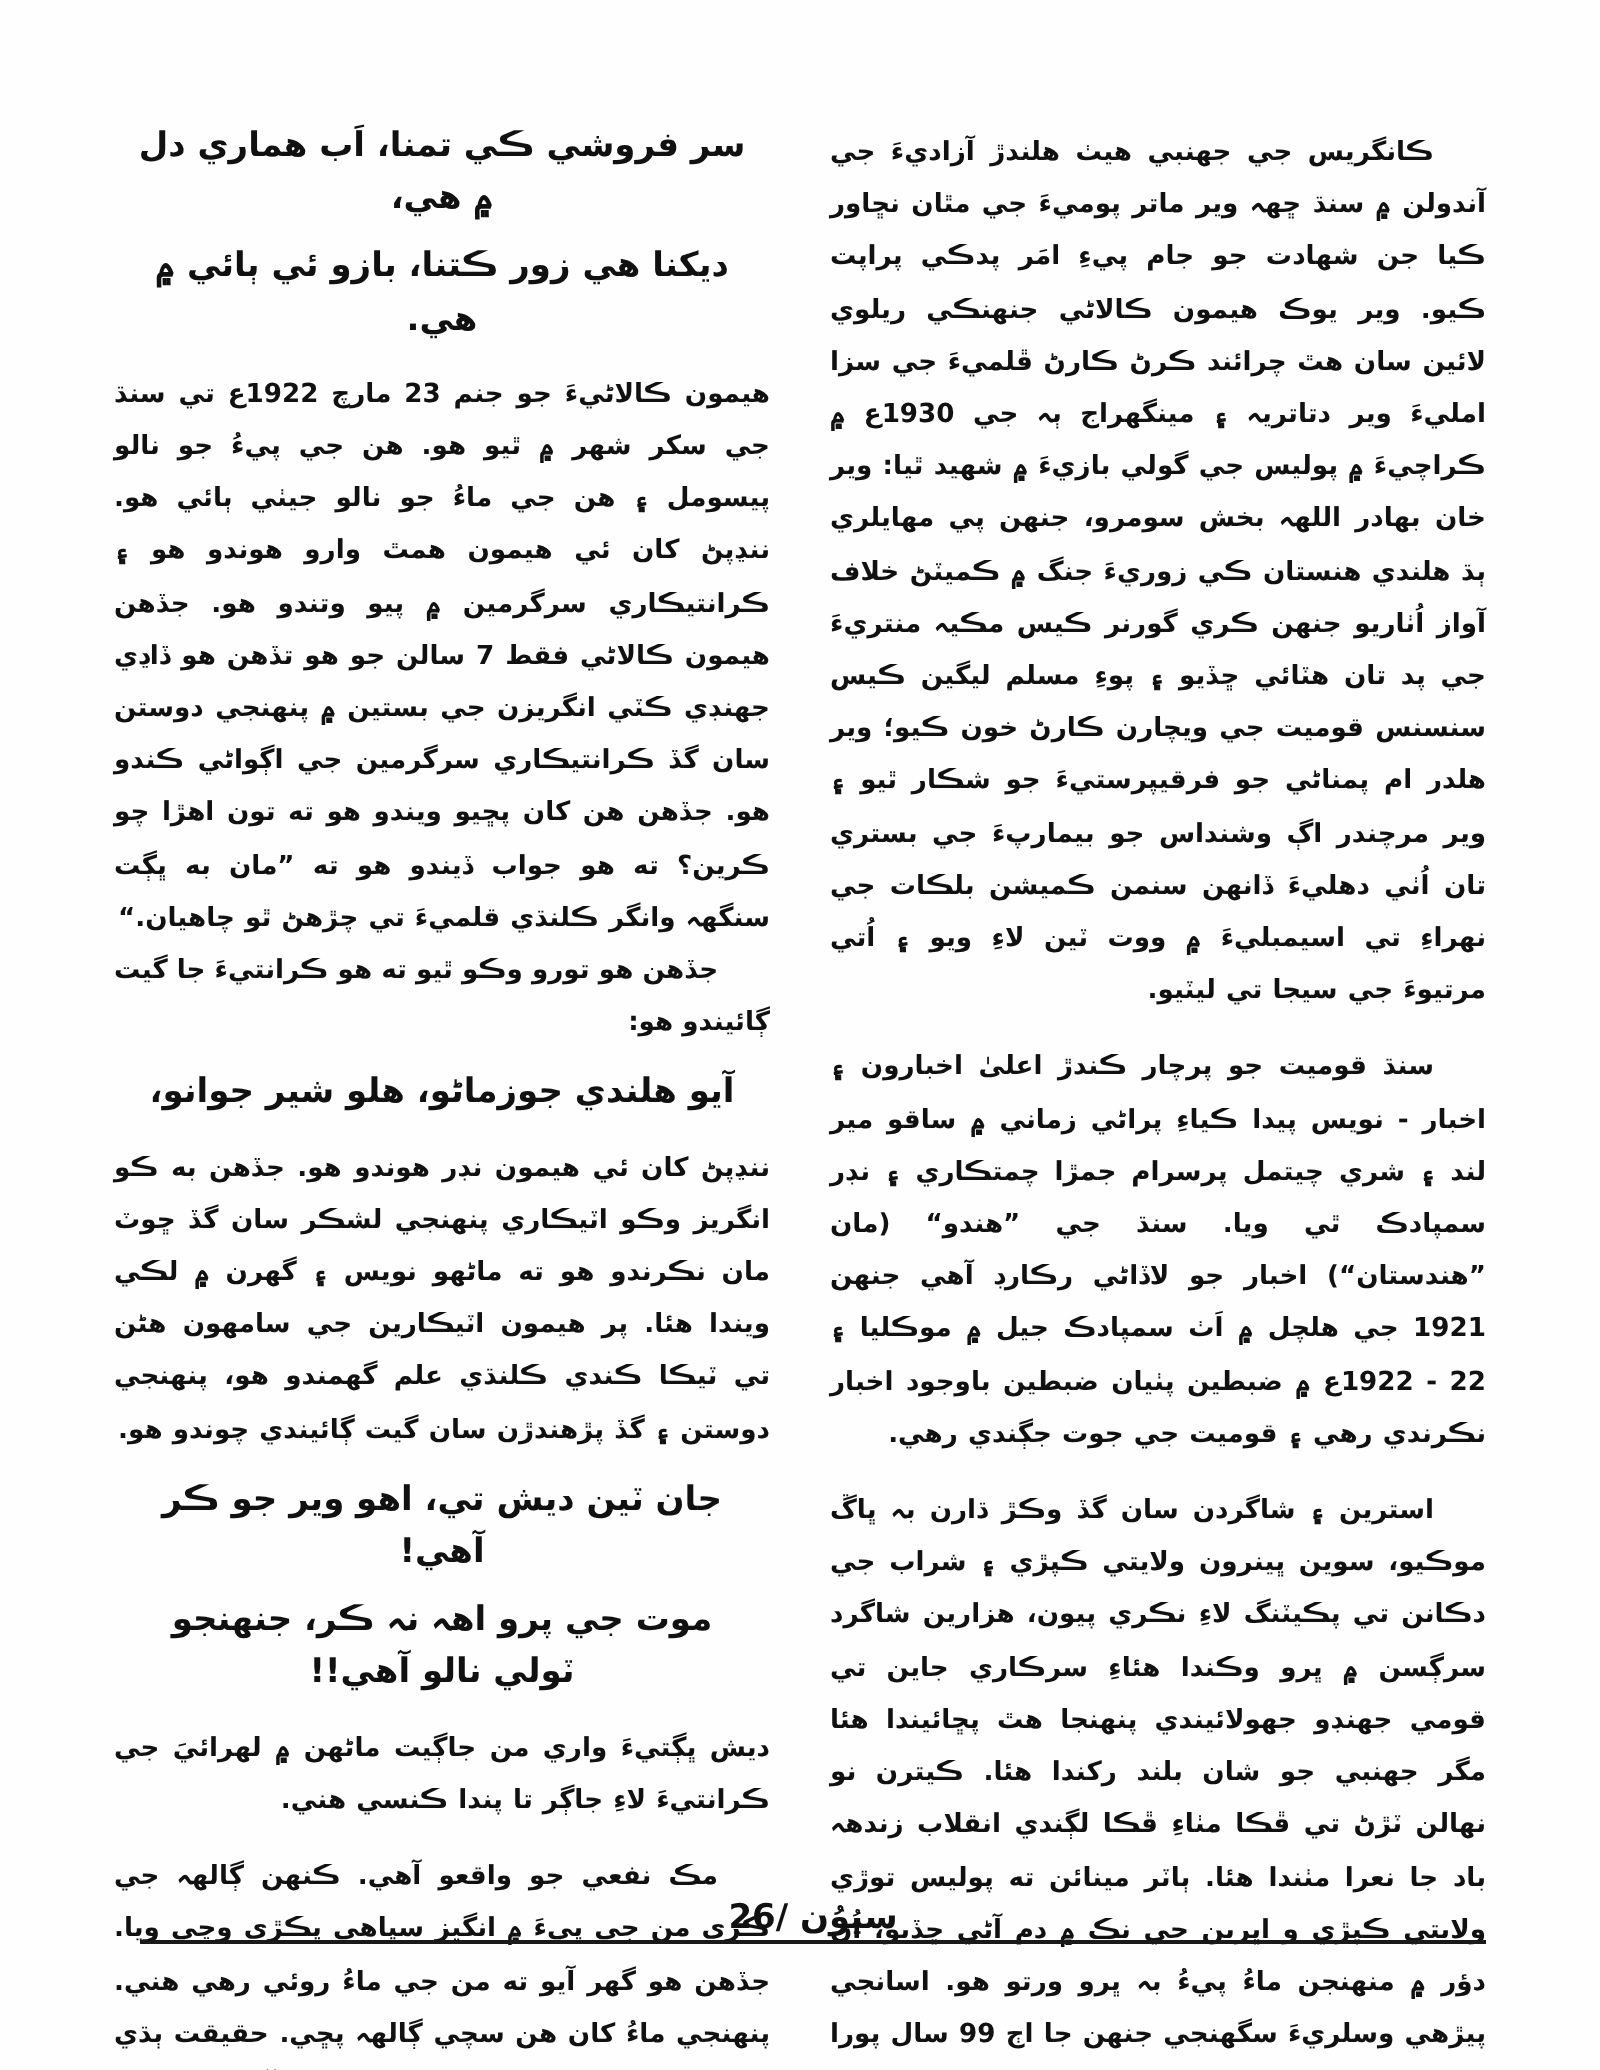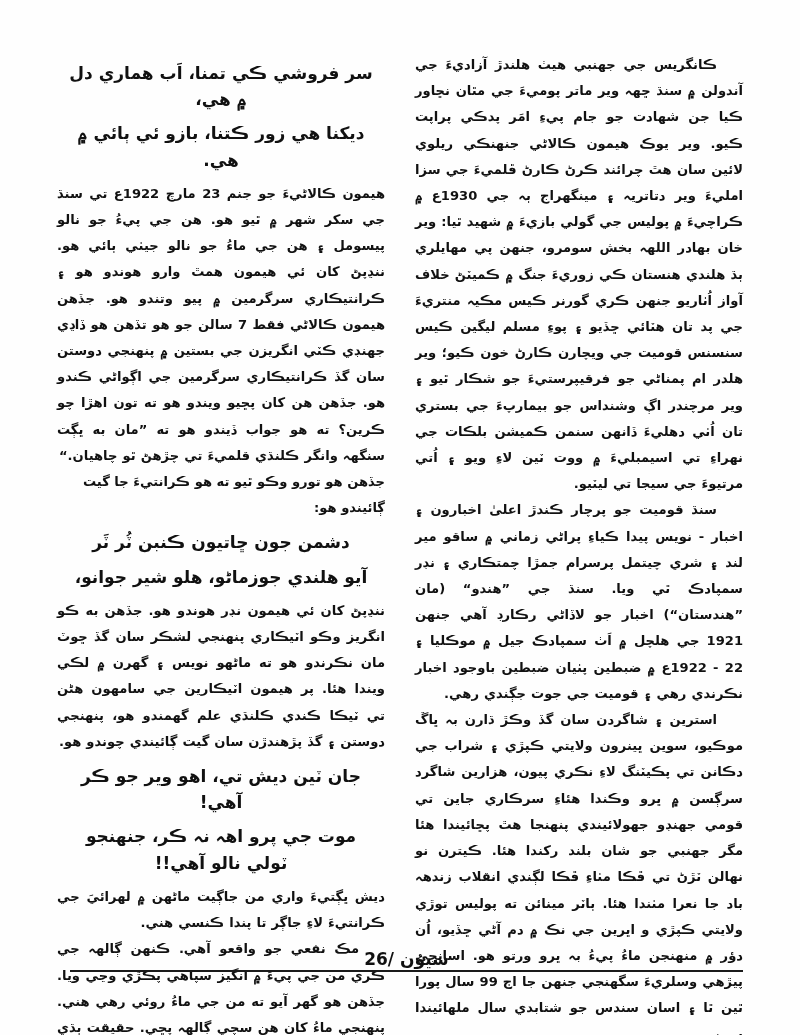--- a/index.html
+++ b/index.html
@@ -49,21 +49,21 @@
   .para {
     direction: rtl;
     unicode-bidi: isolate;
     font-size: 13.1px;
     line-height: 26.2px;
     font-weight: 700;
     letter-spacing: 0px;
     word-spacing: 0.5px;
     text-align: justify;
     text-align-last: right;
-    margin: 0 0 0 0;
+    margin: 12px 0 0 0;
     font-family: "DejaVu Sans", "Liberation Sans", sans-serif;
   }
 
   .para.indent::before {
     content: "";
     display: inline-block;
     width: 26px;
   }
 
   .verse {
@@ -79,21 +79,21 @@
   }
 
   .verse-block { margin: 0; }
 
   .line-center {
     direction: rtl;
     unicode-bidi: isolate;
     font-size: 13.1px;
     line-height: 26.2px;
     font-weight: 700;
-    text-align: right;
+    text-align: left;
     margin: 0;
   }
 
   .footer {
     position: absolute;
     left: 70px;
     right: 57px;
     bottom: 52px;
     height: 34px;
   }
@@ -135,21 +135,20 @@
       <div class="verse-block">
         <p class="verse">سر فروشي ڪي تمنا، اَب هماري دل ۾ هي،</p>
         <p class="verse">ديکنا هي زور ڪتنا، بازو ئي ٻائي ۾ هي.</p>
       </div>
 
       <p class="para">هيمون ڪالاڻيءَ جو جنم 23 مارچ 1922ع تي سنڌ جي سکر شهر ۾ ٿيو هو. هن جي پيءُ جو نالو پيسومل ۽ هن جي ماءُ جو نالو جيٺي ٻائي هو. ننڍپڻ کان ئي هيمون همٿ وارو هوندو هو ۽ ڪرانتيڪاري سرگرمين ۾ پيو وتندو هو. جڏهن هيمون ڪالاڻي فقط 7 سالن جو هو تڏهن هو ڏاڍي جهنڊي ڪٽي انگريزن جي بستين ۾ پنهنجي دوستن سان گڏ ڪرانتيڪاري سرگرمين جي اڳواڻي ڪندو هو. جڏهن هن کان پڇيو ويندو هو ته تون اهڙا چو ڪرين؟ ته هو جواب ڏيندو هو ته ”مان به ڀڳت سنگھہ وانگر ڪلنڌي قلميءَ تي چڙهڻ ٿو چاهيان.“</p>
 
       <p class="line-center">جڏهن هو تورو وڪو ٿيو ته هو ڪرانتيءَ جا گيت ڳائيندو هو:</p>
 
       <div class="verse-block">
-        <p class="verse">دشمن جون ڇاتيون ڪنبن ٽُر ٽَر</p>
         <p class="verse">آيو هلندي جوزماڻو، هلو شير جوانو،</p>
       </div>
 
       <p class="para">ننڍپڻ کان ئي هيمون نڊر هوندو هو. جڏهن به ڪو انگريز وڪو اٽيڪاري پنهنجي لشڪر سان گڏ ڇوٽ مان نڪرندو هو ته ماڻهو نويس ۽ گهرن ۾ لڪي ويندا هئا. پر هيمون اٽيڪارين جي سامهون هڻن تي ٽيڪا ڪندي ڪلنڌي علم گهمندو هو، پنهنجي دوستن ۽ گڏ پڙهندڙن سان گيت ڳائيندي چوندو هو.</p>
 
       <div class="verse-block">
         <p class="verse">جان ٽين ديش تي، اهو وير جو ڪر آهي!</p>
         <p class="verse">موت جي پرو اهہ نہ ڪر، جنهنجو ٽولي نالو آهي!!</p>
       </div>
 

